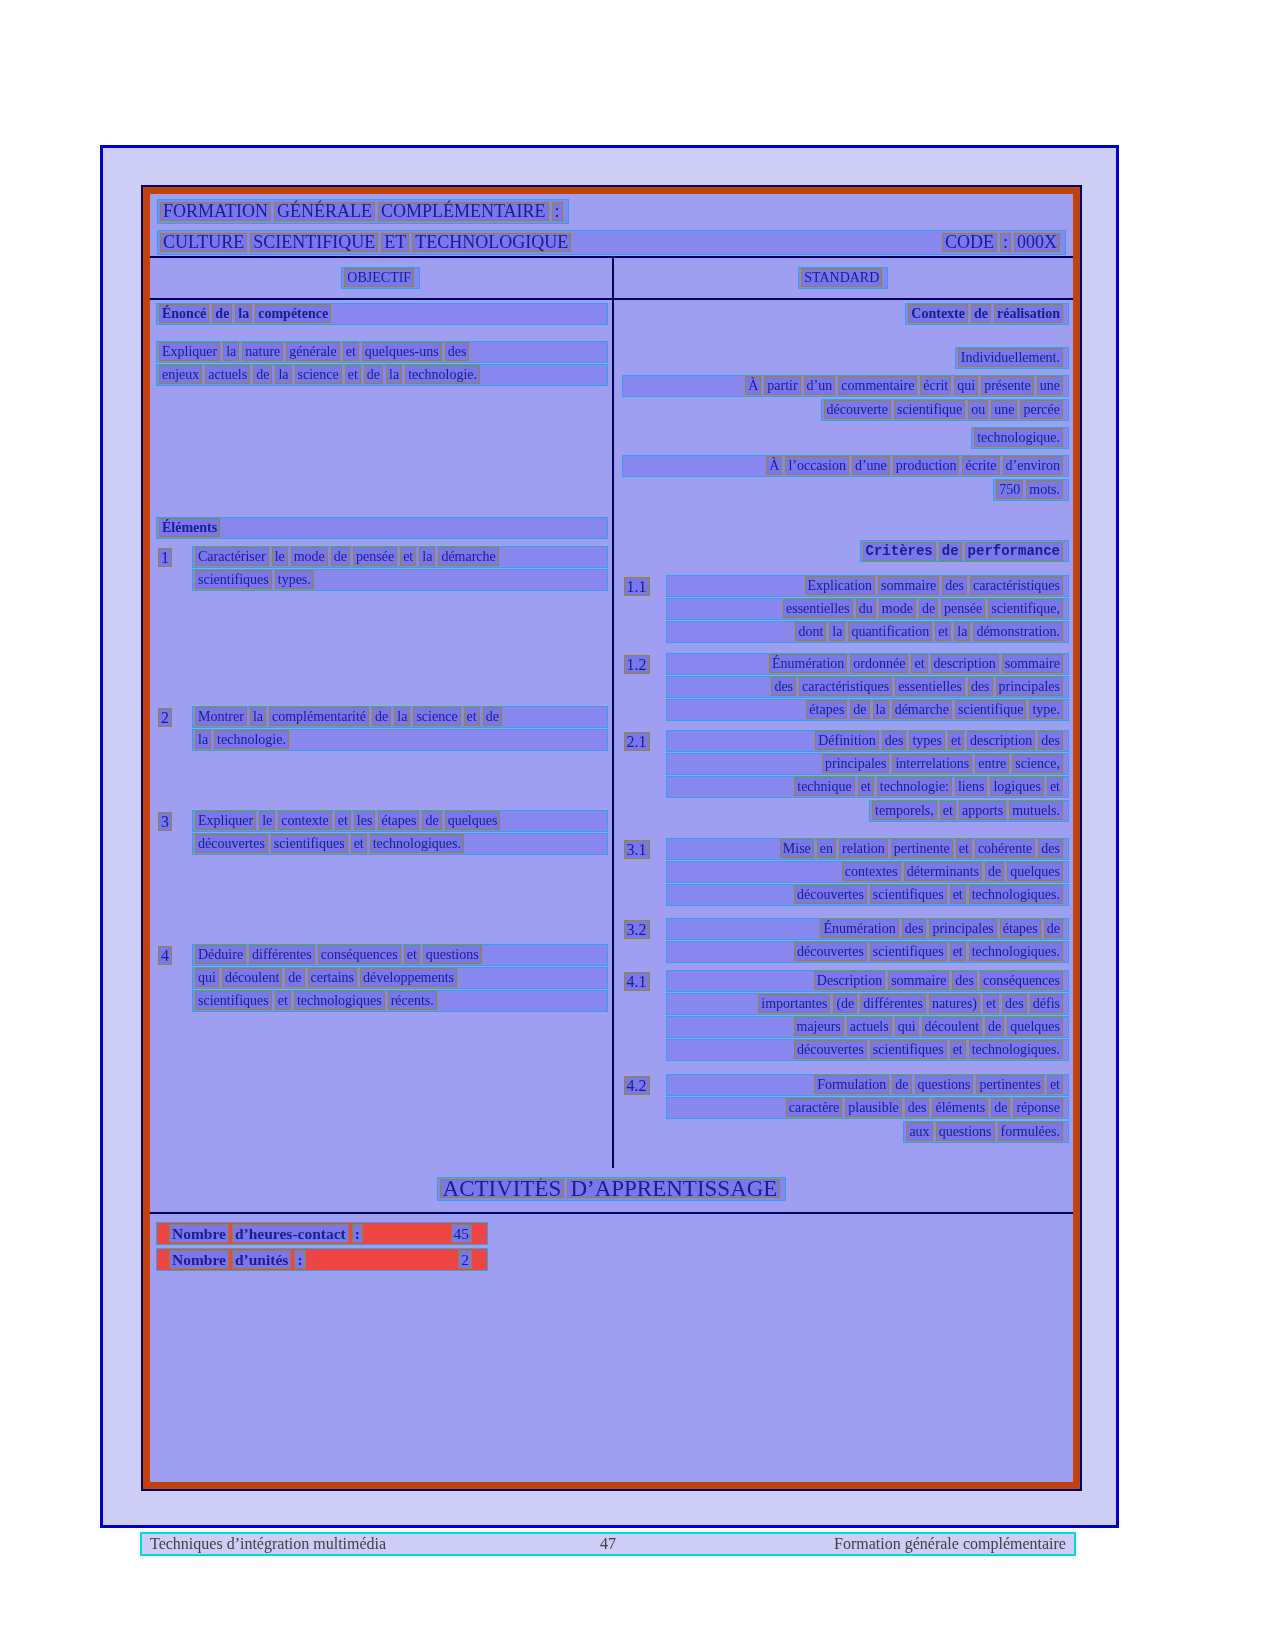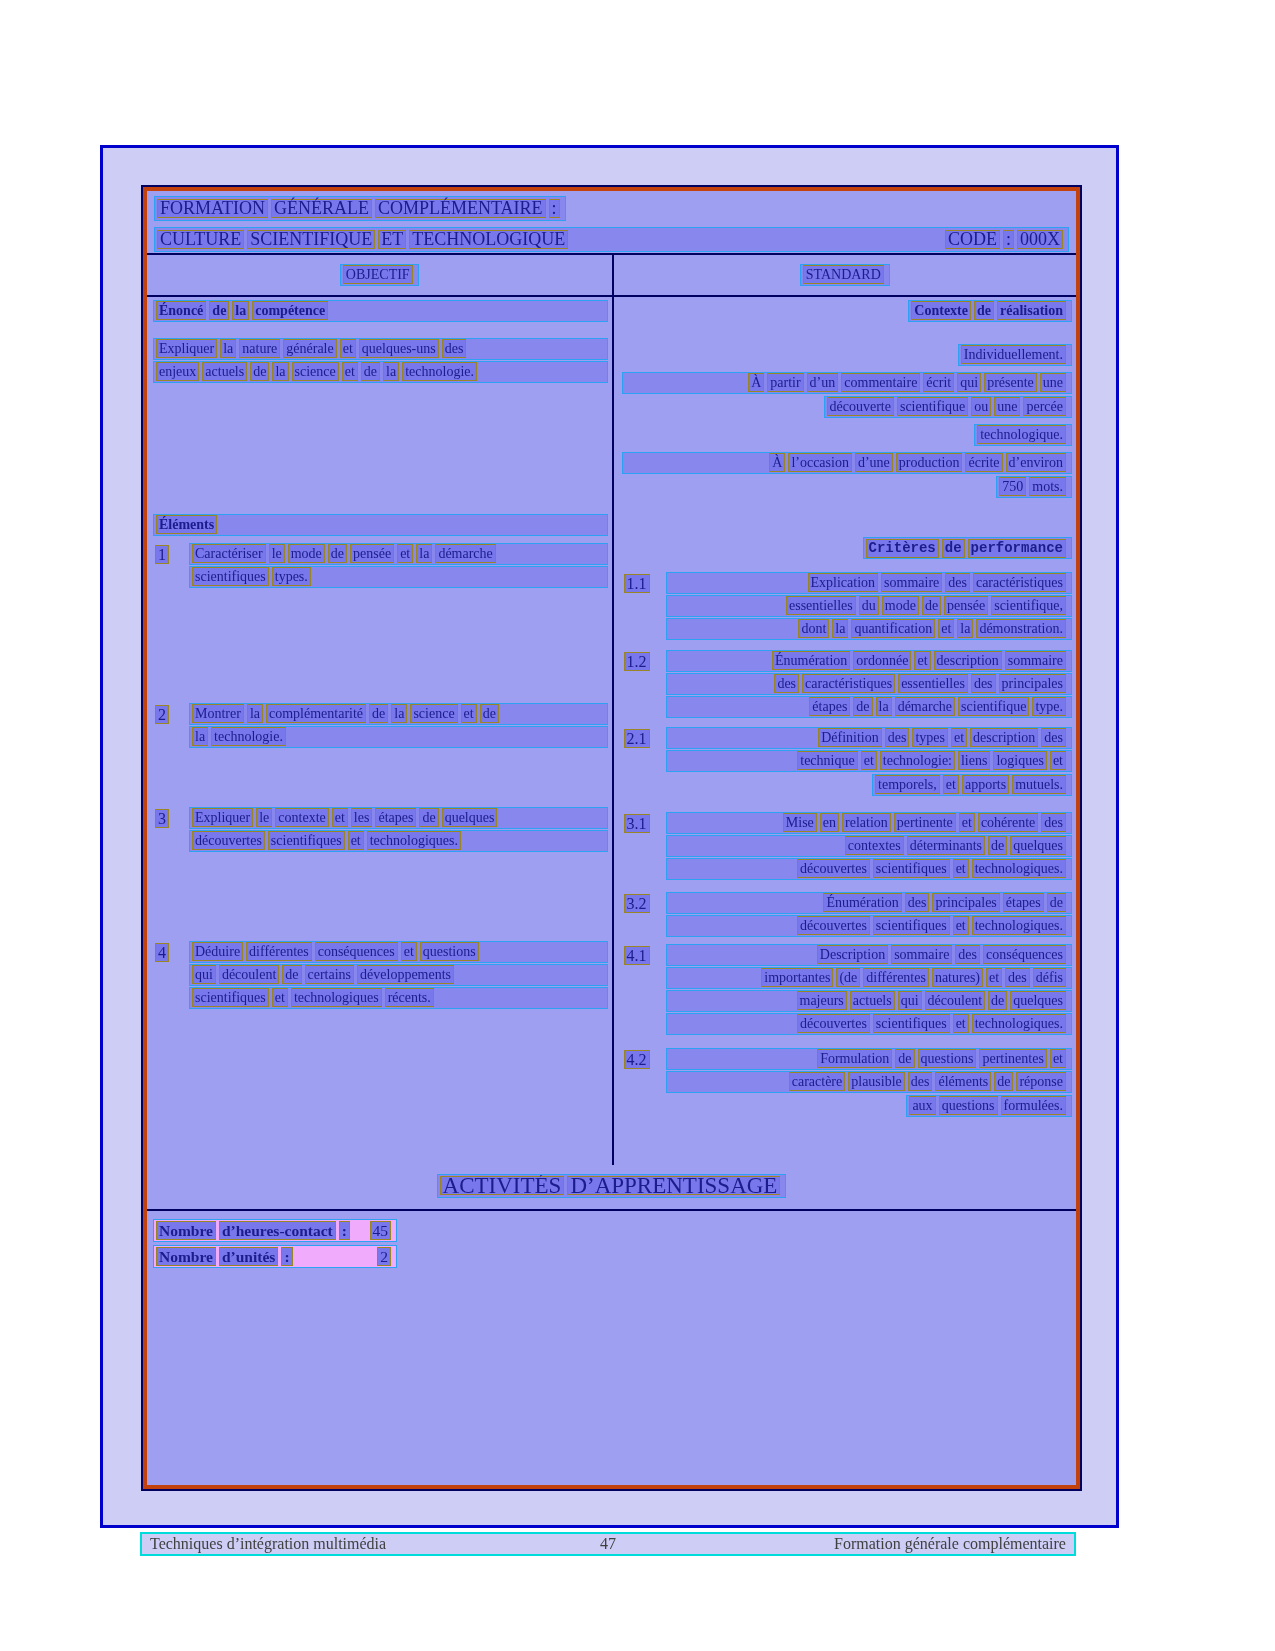--- a/index.html
+++ b/index.html
@@ -10,21 +10,21 @@
   }
   .page {
     position:absolute; left:100px; top:145px; width:1019px; height:1383px;
     background:#cdcdf6; border:3px solid #0000cc;
   }
   .doc-table {
     position:absolute; left:38px; top:37px; width:941px; height:1306px;
     border:2px solid #000060;
   }
   .table-inner {
-    width:100%; height:100%; border:4px solid #c2410c; background:#9f9ff1;
+    width:100%; height:100%; border:7px solid #c2410c; background:#9f9ff1;
     display:flex; flex-direction:column;
   }
   .row-header { height:64px; padding:4px 7px 2px 7px; border-bottom:2px solid #000060; }
   .row-colheads { height:42px; display:flex; border-bottom:2px solid #000060; }
   .row-colheads .cell { width:50%; display:flex; align-items:center; justify-content:center; }
   .row-colheads .cell.right { border-left:2px solid #000060; }
   .row-main { height:868px; display:flex; }
   .row-main .cell { width:50%; padding:2px 4px 2px 6px; overflow:hidden; }
   .row-main .cell.right { border-left:2px solid #000060; padding-left:8px;text-align:right; }
   .row-banner { height:46px; border-bottom:2px solid #000060; text-align:center; padding-top:8px; }
@@ -58,22 +58,22 @@
   .mt-item4 { margin-top:89px; }
   .mt-criteres { margin-top:33px;font-family:Liberation Mono, monospace; }
   .mt-c12 { margin-top:10px; }
   .mt-c21 { margin-top:9px; }
   .mt-c31 { margin-top:11px; }
   .mt-c32 { margin-top:12px; }
   .mt-c41 { margin-top:7px; }
   .mt-c42 { margin-top:13px; }
 
   .info-line {
-    width:244px; display:flex; justify-content:space-between;
-    border:1px solid #2da2f2; background:#f0abfc; padding:1px 2px; margin-bottom:3px;
+    width:332px; display:flex; justify-content:space-between;
+    border:1px solid #2da2f2; background:#ef4444; padding:1px 12px; margin-bottom:3px;
     font-size:15.5px; line-height:19px;
   }
   .info-line .labelpart { font-weight:bold; }
 
   .footer {
     position:absolute; left:140px; top:1532px; width:936px;
     border:2px solid #00dcdc; background:#cdcdf6; display:flex;
     padding:1px 8px; font-size:16px; color:#404040;
   }
   .footer .f-left { width:45%; text-align:left; }
@@ -159,20 +159,21 @@
           </div>
           <div class="item mt-c12">
             <span class="num">1.2</span>
             <span class="line"><span class="word">Énumération</span><span class="word">ordonnée</span><span class="word">et</span><span class="word">description</span><span class="word">sommaire</span></span>
             <span class="line"><span class="word">des</span><span class="word">caractéristiques</span><span class="word">essentielles</span><span class="word">des</span><span class="word">principales</span></span>
             <span class="line"><span class="word">étapes</span><span class="word">de</span><span class="word">la</span><span class="word">démarche</span><span class="word">scientifique</span><span class="word">type.</span></span>
           </div>
           <div class="item mt-c21">
             <span class="num">2.1</span>
             <span class="line"><span class="word">Définition</span><span class="word">des</span><span class="word">types</span><span class="word">et</span><span class="word">description</span><span class="word">des</span></span>
+            <span class="line"><span class="word">principales</span><span class="word">interrelations</span><span class="word">entre</span><span class="word">science,</span></span>
             <span class="line"><span class="word">technique</span><span class="word">et</span><span class="word">technologie:</span><span class="word">liens</span><span class="word">logiques</span><span class="word">et</span></span>
             <span class="line fit"><span class="word">temporels,</span><span class="word">et</span><span class="word">apports</span><span class="word">mutuels.</span></span>
           </div>
           <div class="item mt-c31">
             <span class="num">3.1</span>
             <span class="line"><span class="word">Mise</span><span class="word">en</span><span class="word">relation</span><span class="word">pertinente</span><span class="word">et</span><span class="word">cohérente</span><span class="word">des</span></span>
             <span class="line"><span class="word">contextes</span><span class="word">déterminants</span><span class="word">de</span><span class="word">quelques</span></span>
             <span class="line"><span class="word">découvertes</span><span class="word">scientifiques</span><span class="word">et</span><span class="word">technologiques.</span></span>
           </div>
           <div class="item mt-c32">

